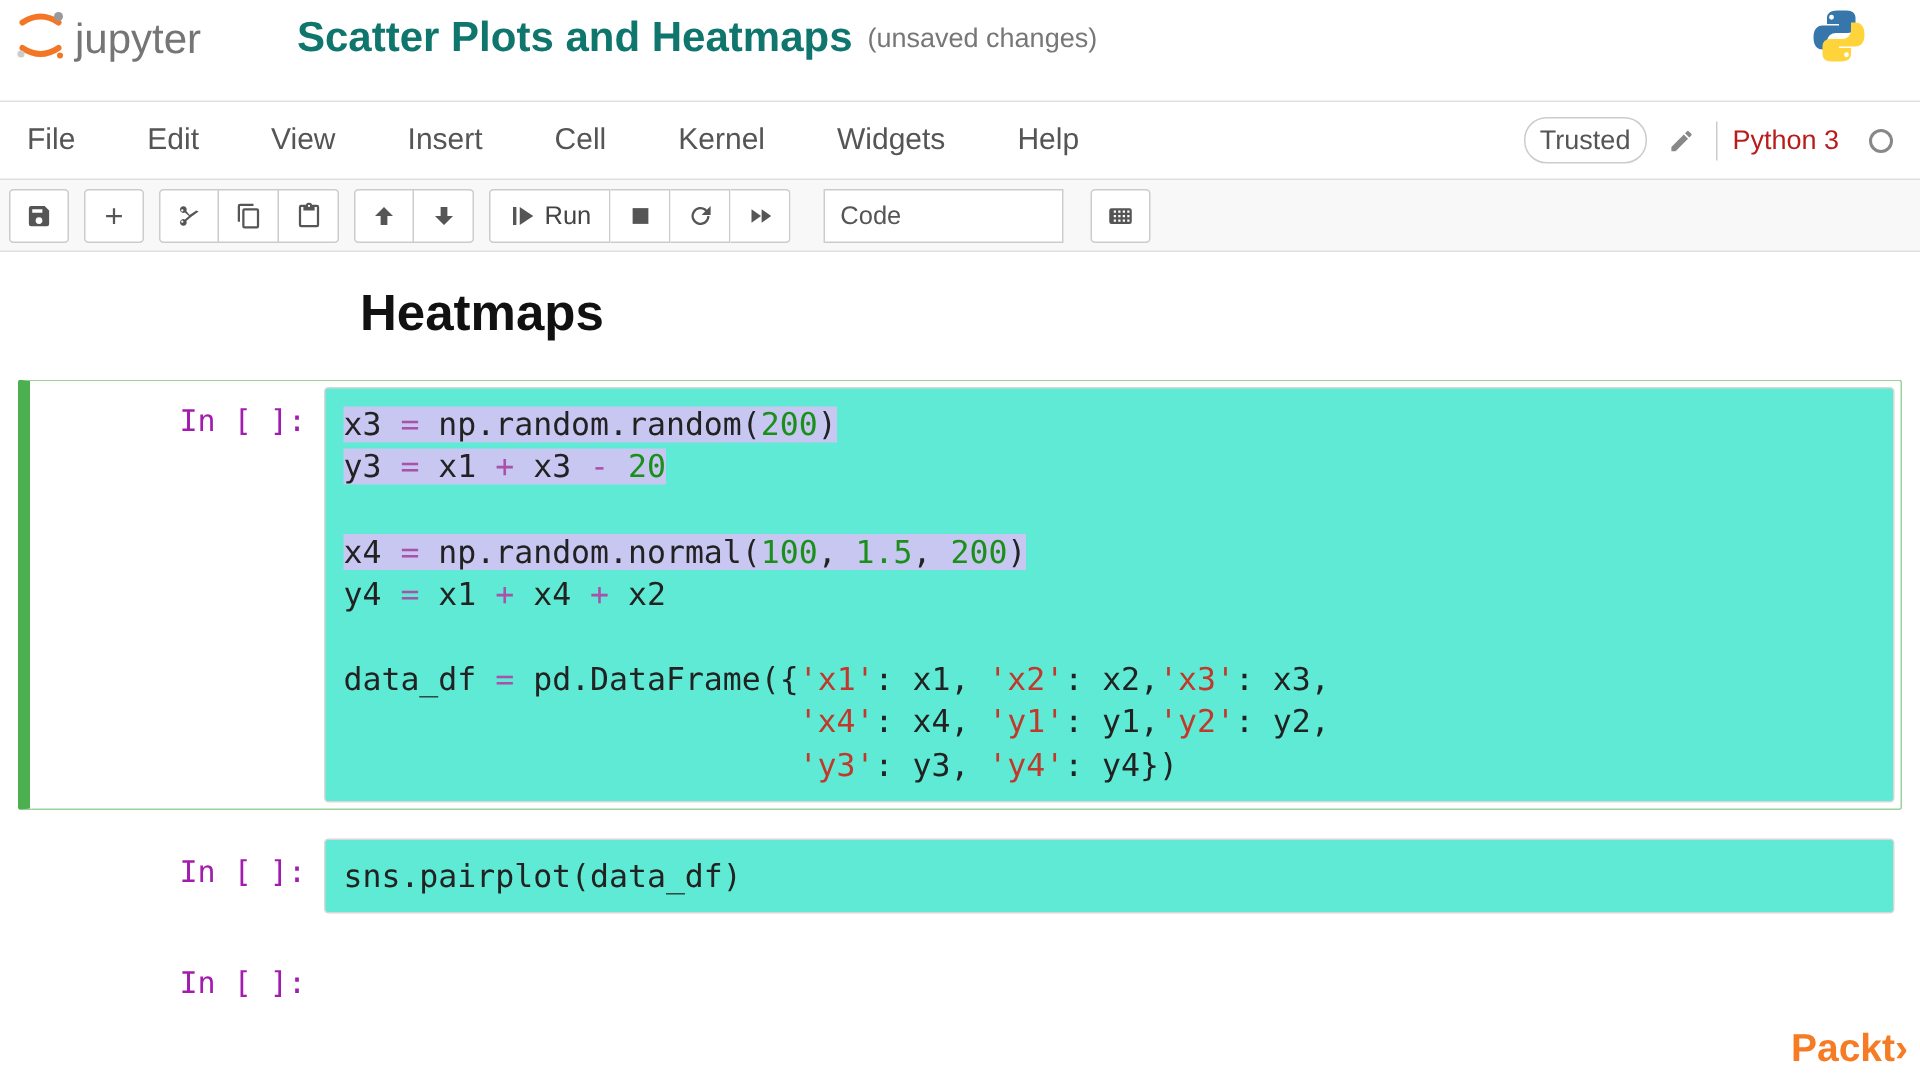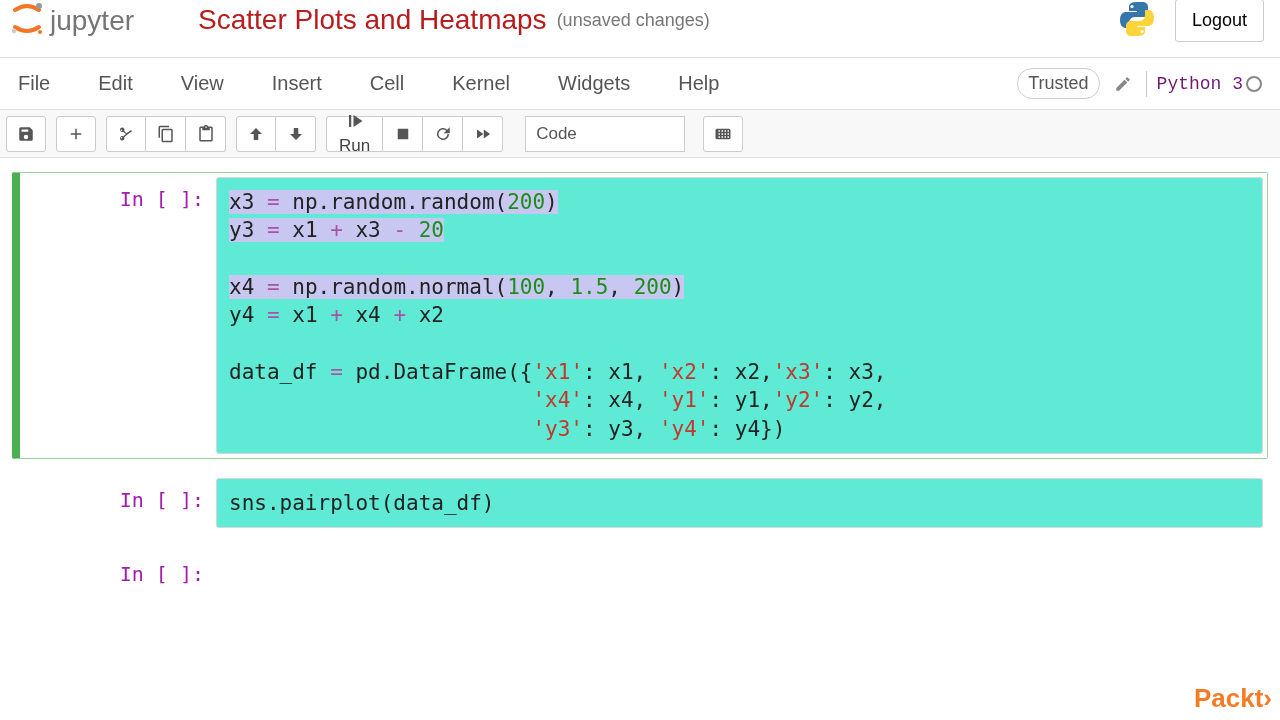--- a/index.html
+++ b/index.html
@@ -12,32 +12,32 @@
     background: #fff;
     width: 1280px;
     height: 720px;
     overflow: hidden;
   }
   .header {
     display: flex;
     align-items: center;
     padding: 8px 16px 25px 8px;
     border-bottom: 1px solid #e0e0e0;
-    height: 58px;
+    height: 68px;
   }
   .logo {
     display: flex;
     align-items: center;
     margin-right: 20px;
   }
   .logo svg { width: 170px; height: 40px; }
   .nb-title {
     font-size: 28px;
-    color: #b91c1c;
-    font-weight: 400;
+    color: #0f766e;
+    font-weight: 700;
     margin-right: 10px;
   }
   .unsaved {
     font-size: 18px;
     color: #777;
   }
   .header-spacer { flex: 1; }
   .python-logo { margin-right: 18px; }
   .python-logo svg { width: 40px; height: 40px; }
   .logout-btn {
@@ -64,21 +64,21 @@
     padding: 4px 10px;
     border-radius: 15px;
     font-size: 18px;
     color: #555;
     margin-right: 14px;
   }
   .edit-icon { margin-right: 14px; color: #888; }
   .kernel-sep {
     width: 1px; height: 26px; background: #ccc; margin-right: 10px;
   }
-  .kernel-name { font-size: 18px; color: #701a75; margin-right: 3px; font-family: Liberation Mono, monospace; }
+  .kernel-name { font-size: 18px; color: #b91c1c; margin-right: 20px; }
   .kernel-ind {
     width: 16px; height: 16px; border: 2px solid #888; border-radius: 50%;
   }
   .toolbar {
     display: flex;
     align-items: center;
     padding: 6px 6px;
     height: 48px;
     border-bottom: 1px solid #e0e0e0;
     background: #f8f8f8;
@@ -93,21 +93,21 @@
     justify-content: center;
     cursor: pointer;
     font-size: 17px;
     color: #444;
   }
   .tgroup { display: flex; margin-right: 10px; }
   .tgroup .tbtn + .tbtn { border-left: none; }
   .tgroup .tbtn:first-child { border-radius: 3px 0 0 3px; }
   .tgroup .tbtn:last-child { border-radius: 0 3px 3px 0; }
   .tgroup .tbtn:only-child { border-radius: 3px; }
-  .run-btn { padding: 0 12px; gap: 6px; font-size: 17px; flex-direction: column; }
+  .run-btn { padding: 0 12px; gap: 6px; font-size: 17px; }
   .cell-type {
     border: 1px solid #ccc;
     background: #fff;
     height: 36px;
     width: 160px;
     padding: 0 10px;
     font-size: 17px;
     color: #555;
     margin-right: 18px;
     display: flex;
@@ -195,21 +195,20 @@
   <span class="unsaved">(unsaved changes)</span>
   <div class="header-spacer"></div>
   <div class="python-logo">
     <svg viewBox="0 0 40 40">
       <path d="M19 3c-6 0-7 3-7 5v4h8v1H9c-3 0-6 2-6 8s3 8 6 8h3v-5c0-3 2-6 6-6h8c3 0 5-2 5-5V8c0-3-2-5-6-5h-6z" fill="#3776ab"></path>
       <circle cx="15" cy="7.5" r="1.6" fill="#fff"></circle>
       <path d="M21 37c6 0 7-3 7-5v-4h-8v-1h11c3 0 6-2 6-8s-3-8-6-8h-3v5c0 3-2 6-6 6h-8c-3 0-5 2-5 5v5c0 3 2 5 6 5h6z" fill="#ffd43b"></path>
       <circle cx="25" cy="32.5" r="1.6" fill="#fff"></circle>
     </svg>
   </div>
-  <button class="logout-btn">Logout</button>
 </div>
 
 <div class="menubar">
   <span class="menu-item">File</span>
   <span class="menu-item">Edit</span>
   <span class="menu-item">View</span>
   <span class="menu-item">Insert</span>
   <span class="menu-item">Cell</span>
   <span class="menu-item">Kernel</span>
   <span class="menu-item">Widgets</span>
@@ -323,20 +322,21 @@
         <span class="icon">
           <svg viewBox="0 0 24 24">
             <path d="M20 5H4a2 2 0 0 0-2 2v10a2 2 0 0 0 2 2h16a2 2 0 0 0 2-2V7a2 2 0 0 0-2-2zM8 17H6v-2h2v2zm0-4H6v-2h2v2zm0-4H6V7h2v2zm4 8h-2v-2h2v2zm0-4h-2v-2h2v2zm0-4h-2V7h2v2zm4 8h-2v-2h2v2zm0-4h-2v-2h2v2zm0-4h-2V7h2v2zm4 8h-2v-2h2v2zm0-4h-2v-2h2v2zm0-4h-2V7h2v2z" fill="#555"></path>
           </svg>
         </span>
       </div>
   </div>
 </div>
 
 <div class="notebook-area">
+  <div class="md-heading">Heatmaps</div>
 
   <div class="cell selected">
     <div class="prompt">In [ ]:</div>
     <div class="code-box"><span class="sel-bg"><span>x3 </span><span class="c-op">=</span><span> np.random.random(</span><span class="c-num">200</span><span>)</span>
 <span>y3 </span><span class="c-op">=</span><span> x1 </span><span class="c-op">+</span><span> x3 </span><span class="c-op">-</span><span> </span><span class="c-num">20</span>
 <span></span>
 <span>x4 </span><span class="c-op">=</span><span> np.random.normal(</span><span class="c-num">100</span><span>, </span><span class="c-num">1.5</span><span>, </span><span class="c-num">200</span><span>)</span></span>
 <span>y4 </span><span class="c-op">=</span><span> x1 </span><span class="c-op">+</span><span> x4 </span><span class="c-op">+</span><span> x2</span>
 <span></span>
 <span>data_df </span><span class="c-op">=</span><span> pd.DataFrame({</span><span class="c-str">'x1'</span><span>: x1, </span><span class="c-str">'x2'</span><span>: x2,</span><span class="c-str">'x3'</span><span>: x3,</span>

